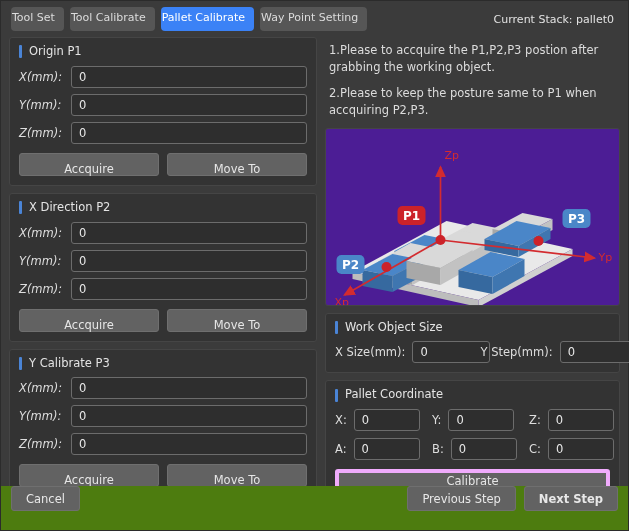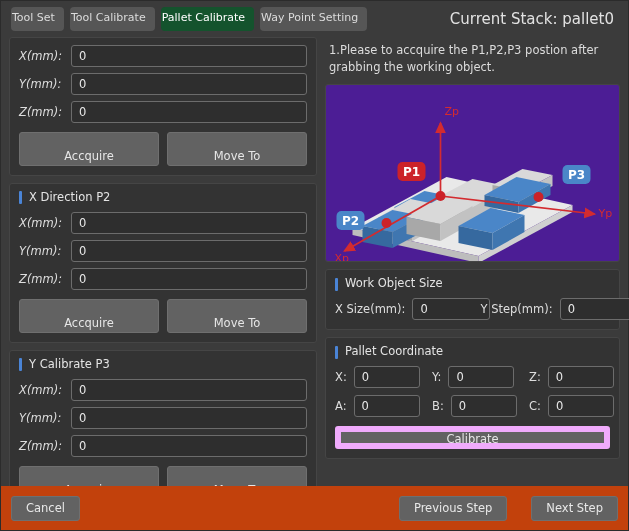--- a/index.html
+++ b/index.html
@@ -43,26 +43,26 @@
     border: none;
     border-radius: 4px;
     font-size: 11px;
     font-family: inherit;
     padding: 5px 9px 6px 1px;
     line-height: 1.1;
     cursor: pointer;
     white-space: nowrap;
   }
   .tab.active {
-    background: #14532d;
+    background: #3b82f6;
     color: #ffffff;
   }
   .stack-label {
     margin-left: auto;
-    font-size: 15px;
+    font-size: 11px;
     color: #e2e2e2;
     white-space: nowrap;
     padding-right: 4px;
   }
 
   
   .content {
     flex: 1 1 auto;
     display: flex;
     padding: 0 8px;
@@ -149,21 +149,21 @@
   .btn {
     flex: 1 1 0;
     background: #626262;
     border: 1px solid #6f6f6f;
     border-radius: 3px;
     color: #e6e6e6;
     font-family: inherit;
     font-size: 11.5px;
     height: 23px;
     cursor: pointer;
-    padding: 16px;
+    padding: 8px;
   }
 
   
   .instructions {
     padding: 5px 4px 2px 4px;
     font-size: 11.5px;
     line-height: 1.45;
     color: #dcdcdc;
   }
   .instructions p { margin: 0 0 10px 0; }
@@ -215,54 +215,54 @@
     width: 66px;
     flex: 0 0 66px;
   }
   .inp-md {
     width: 78px;
     flex: 0 0 78px;
   }
   .btn-wide {
     width: 100%;
     background: #626262;
-    border: 6px solid #f0abfc;
+    border: 4px solid #f0abfc;
     border-radius: 3px;
     color: #e6e6e6;
     font-family: inherit;
     font-size: 11.5px;
     height: 23px;
     margin-top: 9px;
     cursor: pointer;
     padding: 0;
   }
 
   
   .bottombar {
     height: 44px;
     flex: 0 0 44px;
     display: flex;
-    align-items: center;
-    padding: 14px 10px;
-    box-sizing: border-box;
-    background: #c2410c;
+    align-items: flex-start;
+    padding: 0 10px;
+    box-sizing: border-box;
+    background: #4d7c0f;
   }
   .btn-bottom {
     background: #626262;
     border: 1px solid #6f6f6f;
     border-radius: 3px;
     color: #e8e8e8;
     font-family: inherit;
     font-size: 11.5px;
     height: 25px;
     padding: 0 14px;
     cursor: pointer;
   }
   .spacer { flex: 1 1 auto; }
-  .btn-bottom + .btn-bottom { margin-left: 24px; }
+  .btn-bottom + .btn-bottom { margin-left: 8px; font-weight: bold; }
 </style>
 </head>
 <body>
 
 <div id="app">
 
   <div class="topbar">
     <div class="tabs">
       <button class="tab">Tool Set</button>
       <button class="tab">Tool Calibrate</button>
@@ -270,20 +270,24 @@
       <button class="tab">Way Point Setting</button>
     </div>
     <div class="stack-label">Current Stack: pallet0</div>
   </div>
 
   <div class="content">
 
     <div class="col-left">
 
       <div class="panel">
+        <div class="panel-title">
+          <span class="accent-bar"></span>
+          <span>Origin P1</span>
+        </div>
         <div class="field-row">
           <span class="field-label">X(mm):</span>
           <input class="inp" type="text" value="0" style="">
         </div>
         <div class="field-row">
           <span class="field-label">Y(mm):</span>
           <input class="inp" type="text" value="0" style="">
         </div>
         <div class="field-row">
           <span class="field-label">Z(mm):</span>
@@ -340,20 +344,21 @@
           <button class="btn">Move To</button>
         </div>
       </div>
 
     </div>
 
     <div class="col-right">
 
       <div class="instructions">
         <p>1.Please to accquire the P1,P2,P3 postion after grabbing the working object.</p>
+        <p>2.Please to keep the posture same to P1 when accquiring P2,P3.</p>
       </div>
 
       <div class="illus">
         <svg viewBox="0 0 292 176" preserveAspectRatio="xMidYMid meet">
           <defs>
             <marker id="ah" markerWidth="7" markerHeight="7" refX="6" refY="3.2" orient="auto">
               <path d="M0,0 L7,3.2 L0,6.4 z" fill="#d32b2f"></path>
             </marker>
           </defs>
 

